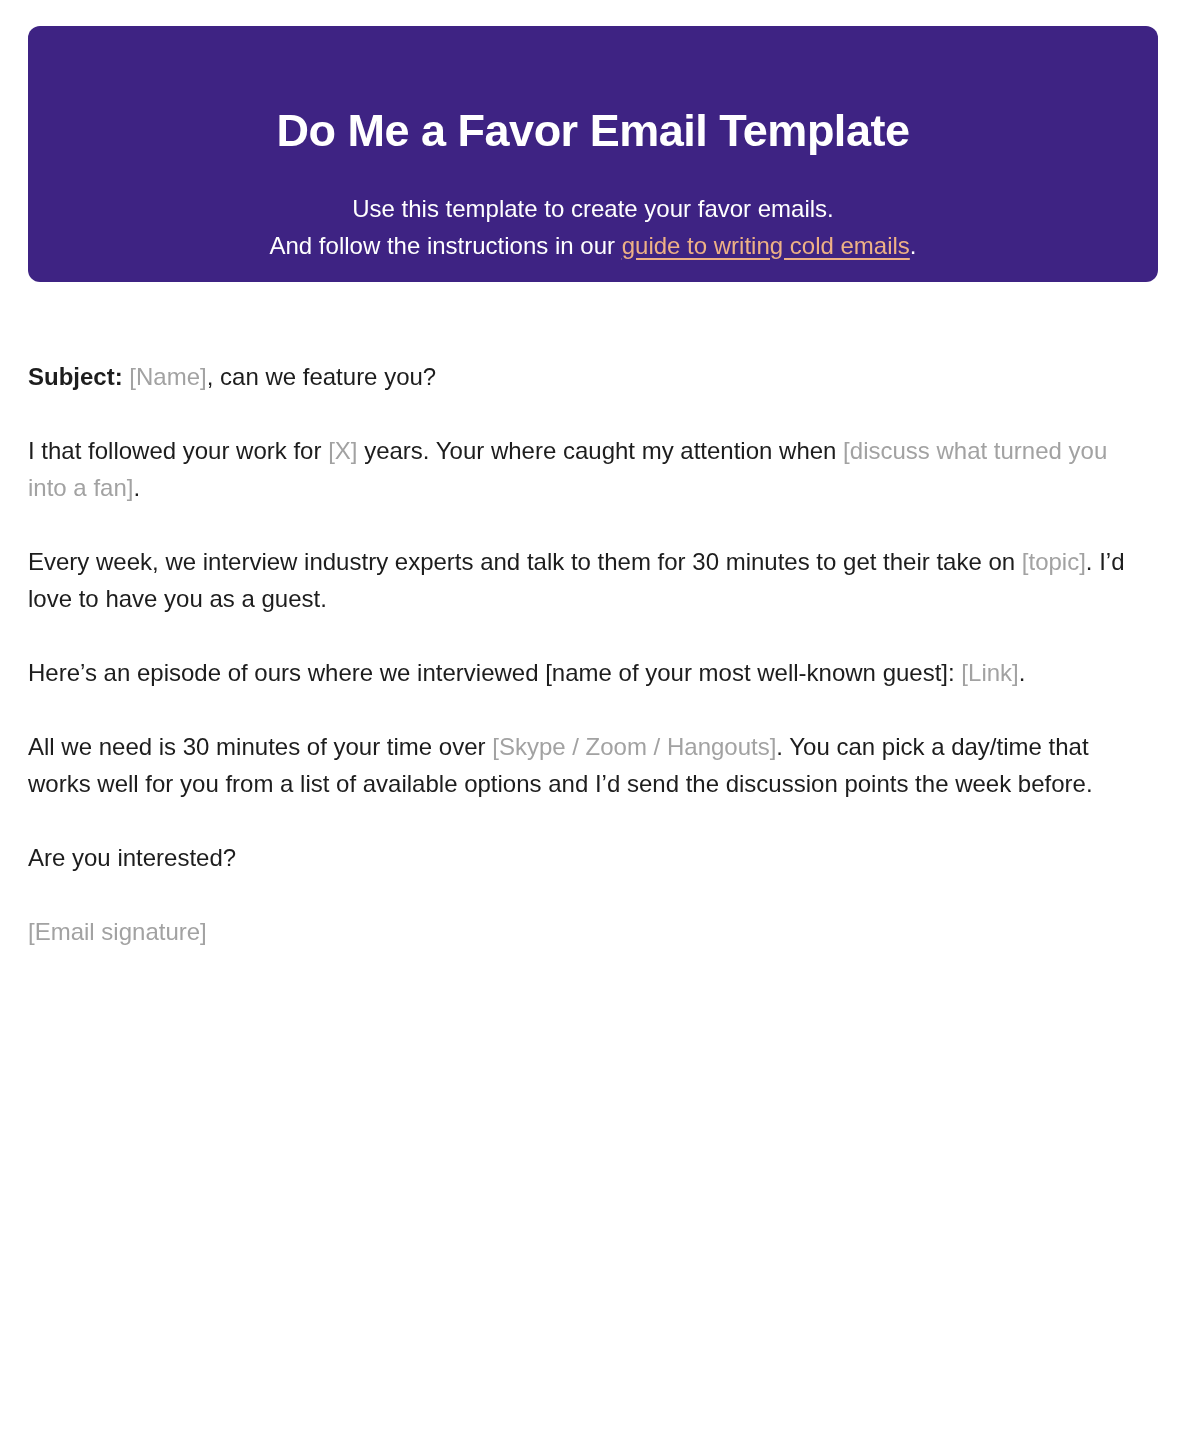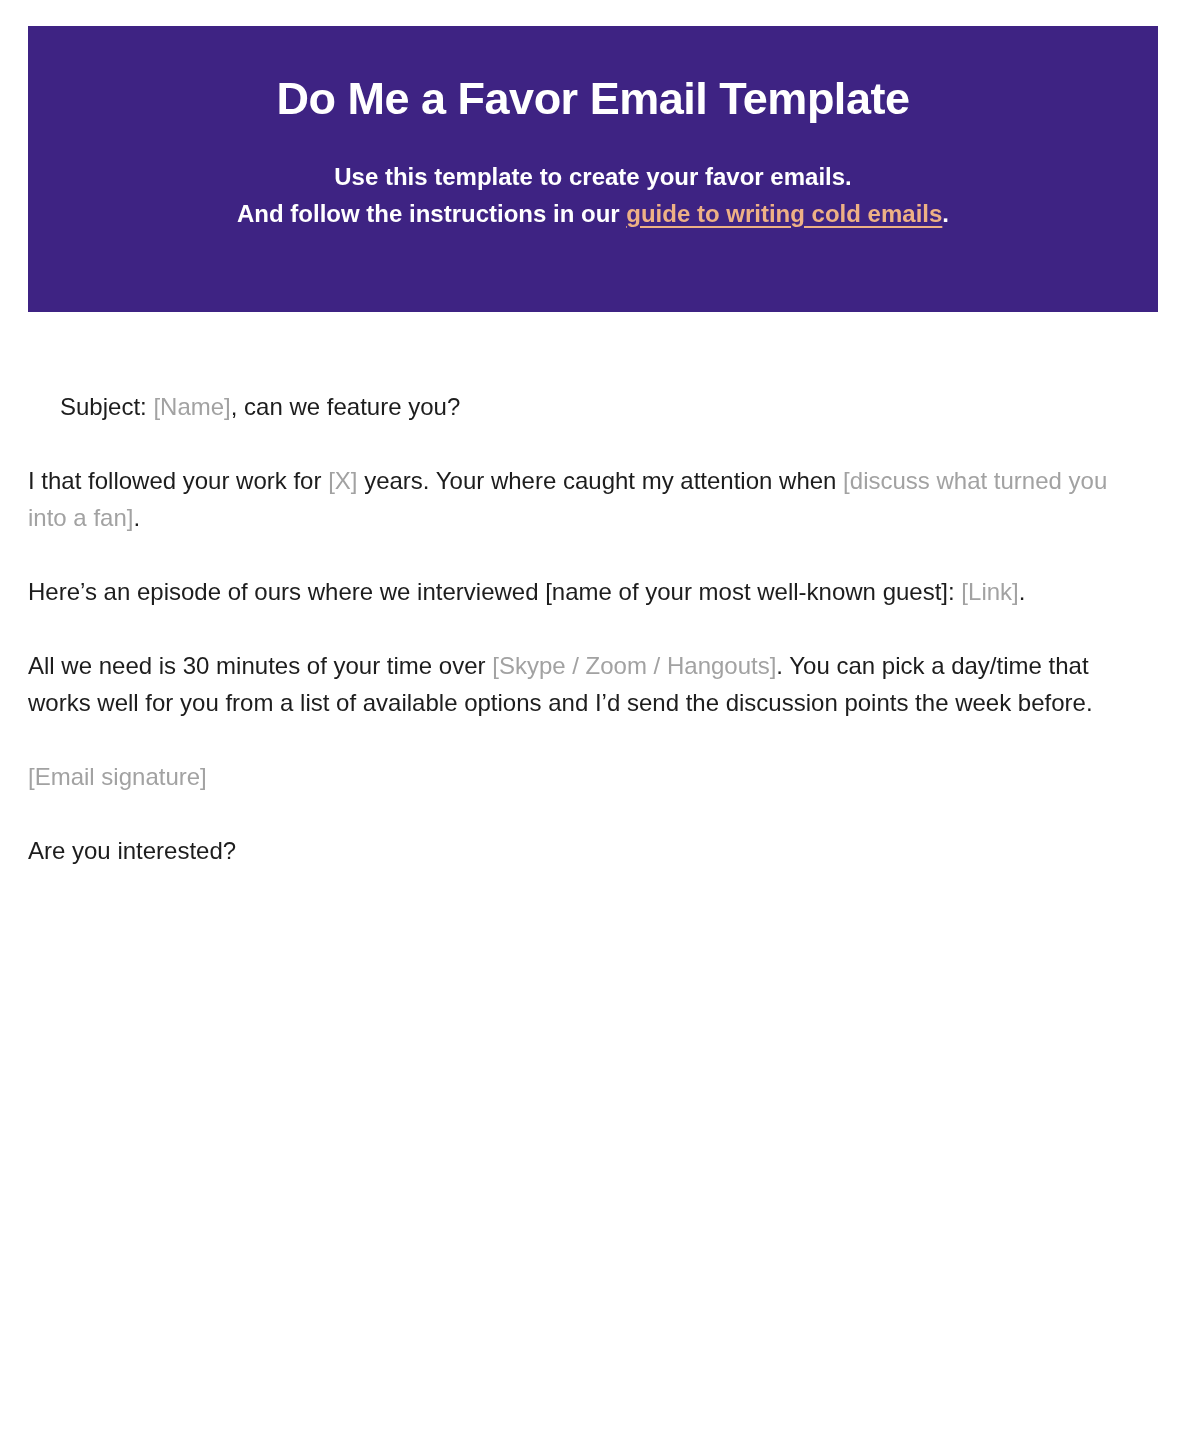--- a/index.html
+++ b/index.html
@@ -17,56 +17,57 @@
     background: var(--page-bg);
   }
   body {
     width: 1188px;
     min-height: 1434px;
     font-family: "Liberation Sans", sans-serif;
     color: var(--body-text);
   }
   .banner {
     margin: 26px 30px 0 28px;
-    height: 286px;
+    height: 256px;
     background: var(--header-bg);
     color: var(--header-text);
     text-align: center;
-    padding: 48px 30px 0;
+    padding: 80px 30px 0;
+    border-radius: 12px;
   }
   .title {
     margin: 0 0 34px 0;
     font-size: 45px;
     line-height: 1.1;
     font-weight: 700;
     letter-spacing: -0.5px;
   }
   .subtitle {
     margin: 0;
     font-size: 24px;
     line-height: 37px;
-    font-weight: 700;
+    font-weight: 400;
   }
   .guide-link {
     color: var(--link-color);
     text-decoration: underline;
     text-decoration-color: var(--link-color);
     text-underline-offset: 4px;
     cursor: pointer;
   }
   .content {
     margin: 76px 36px 0 28px;
     font-size: 24px;
     line-height: 37px;
   }
   .content p {
     margin: 0 0 37px 0;
   }
   .content p:last-child { margin-bottom: 0; }
-  strong { font-weight: 400; margin-left: 32px; }
+  strong { font-weight: 700; }
   .ph { color: var(--ph-color); }
 </style>
 </head>
 <body>
 
 <div class="page">
 
   <header class="banner">
     <h1 class="title">Do Me a Favor Email Template</h1>
     <p class="subtitle"><span>Use this template to create your favor emails.</span><br><span>And follow the instructions in our </span><a class="guide-link">guide to writing cold emails</a><span>.</span></p>
@@ -74,24 +75,25 @@
 
   <main class="content">
 
     <p><strong>Subject: </strong><span class="ph">[Name]</span><span>, can we feature you?</span></p>
 
 
 
     <p><span>I that followed your work for </span><span class="ph">[X]</span><span> years. Your where caught my attention when </span><span class="ph">[discuss what turned you into a fan]</span><span>.</span></p>
 
 
+    <p><span>Every week, we interview industry experts and talk to them for 30 minutes to get their take on </span><span class="ph">[topic]</span><span>. I’d love to have you as a guest.</span></p>
 
     <p><span>Here’s an episode of ours where we interviewed [name of your most well-known guest]: </span><span class="ph">[Link]</span><span>.</span></p>
 
     <p><span>All we need is 30 minutes of your time over </span><span class="ph">[Skype / Zoom / Hangouts]</span><span>. You can pick a day/time that works well for you from a list of available options and I’d send the discussion points the week before.</span></p>
 
 
+    <p>Are you interested?</p>
+
     <p><span class="ph">[Email signature]</span></p>
-
-    <p>Are you interested?</p>
 
   </main>
 </div>
 
 </body></html>

